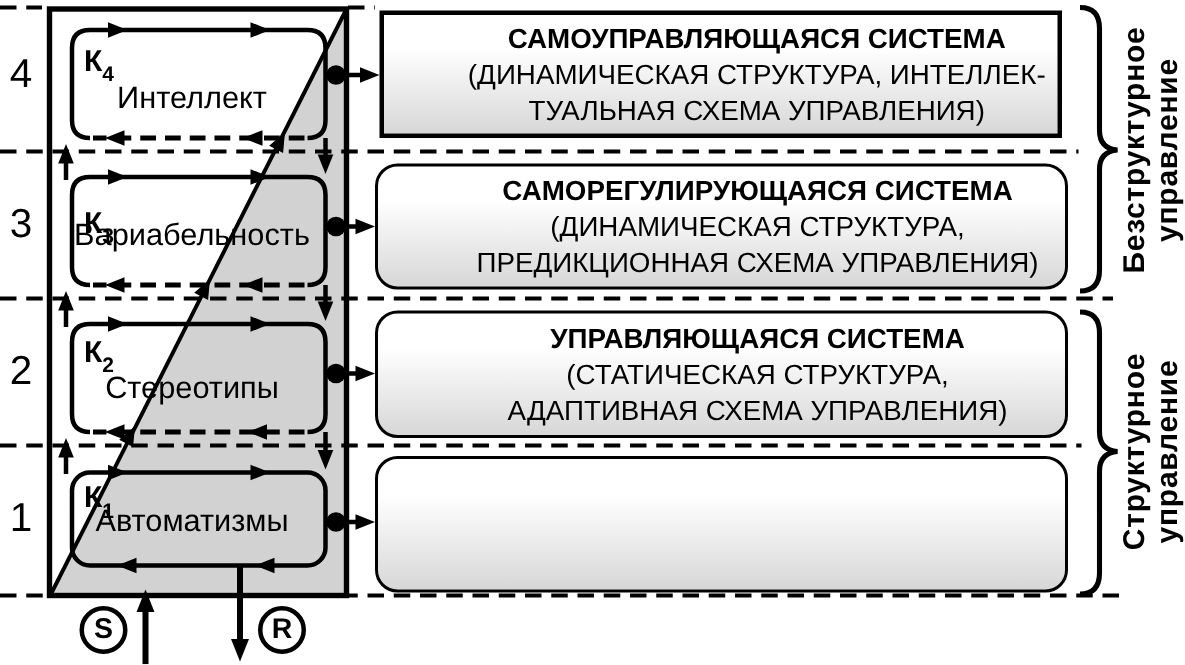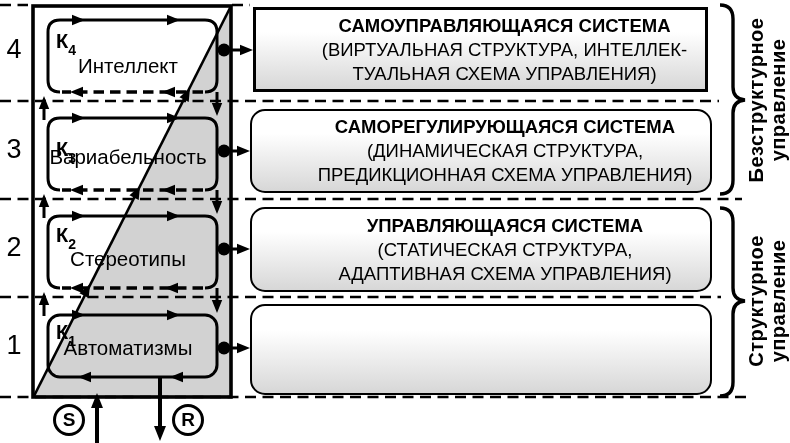--- a/index.html
+++ b/index.html
@@ -35,21 +35,21 @@
     transform:translate(-50%,-50%) rotate(-90deg);z-index:10;
   }
 </style>
 </head>
 <body>
 
 <div class="stage">
 
   <div class="sysbox" style="left:253px;top:7px;width:455px;height:85px;">
     <div class="sys-title">САМОУПРАВЛЯЮЩАЯСЯ СИСТЕМА</div>
-    <div class="sys-sub">(ВИРТУАЛЬНАЯ СТРУКТУРА, ИНТЕЛЛЕК-
+    <div class="sys-sub">(ДИНАМИЧЕСКАЯ СТРУКТУРА, ИНТЕЛЛЕК-
 ТУАЛЬНАЯ СХЕМА УПРАВЛЕНИЯ)</div>
   </div>
   <div class="sysbox rounded" style="left:250px;top:109px;width:462px;height:84px;">
     <div class="sys-title">САМОРЕГУЛИРУЮЩАЯСЯ СИСТЕМА</div>
     <div class="sys-sub">(ДИНАМИЧЕСКАЯ СТРУКТУРА,
 ПРЕДИКЦИОННАЯ СХЕМА УПРАВЛЕНИЯ)</div>
   </div>
   <div class="sysbox rounded" style="left:250px;top:207px;width:462px;height:85px;">
     <div class="sys-title">УПРАВЛЯЮЩАЯСЯ СИСТЕМА</div>
     <div class="sys-sub">(СТАТИЧЕСКАЯ СТРУКТУРА,

